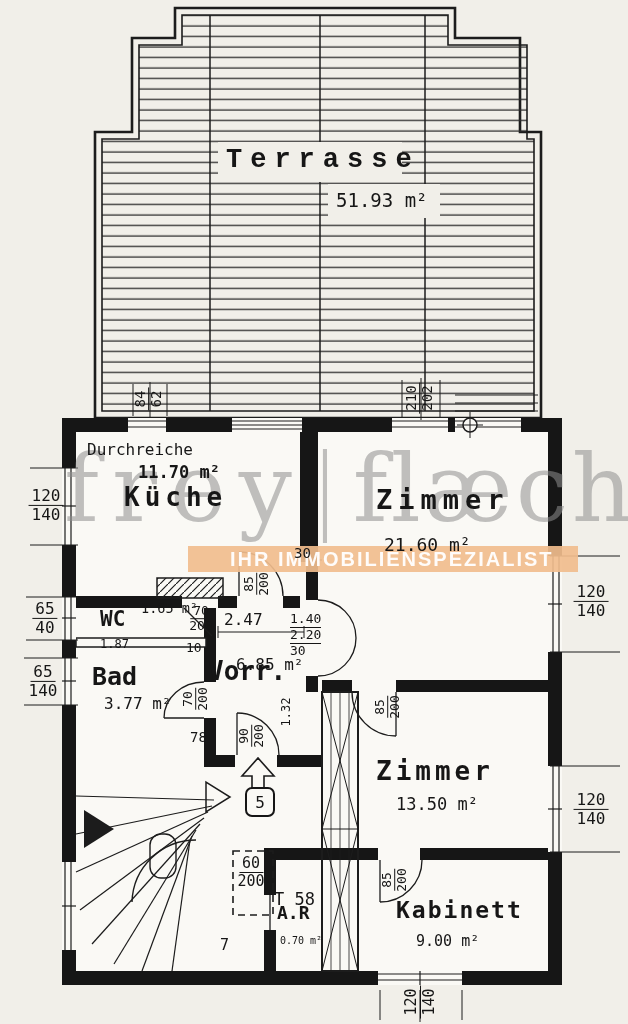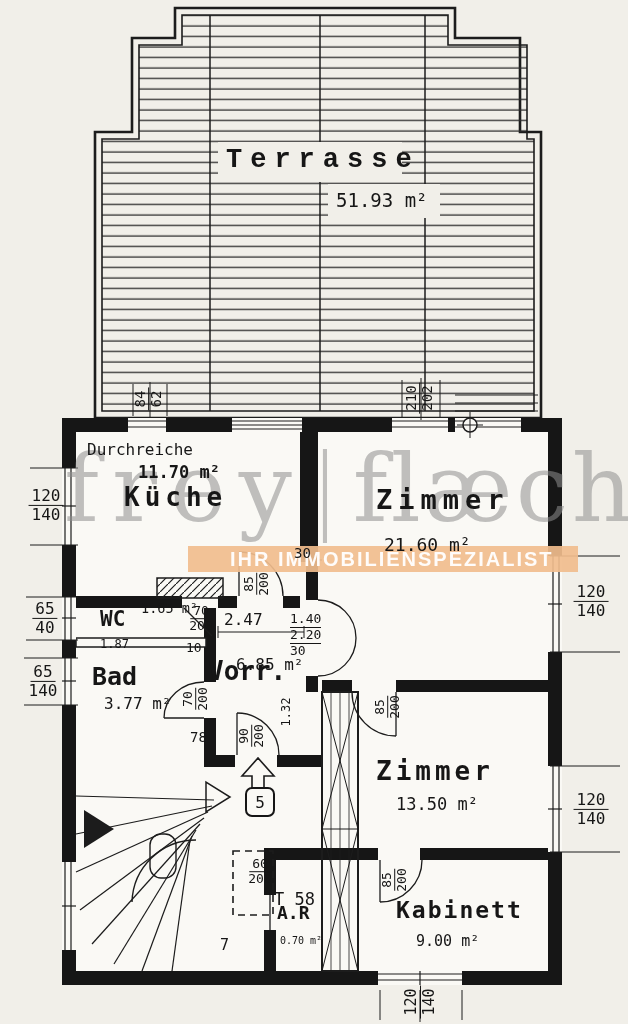--- a/index.html
+++ b/index.html
@@ -276,21 +276,21 @@
     <span>200</span>
   </div>
   <div class="lbl ctr frac" style="left:395px;top:880px;font-size:13px;">
     <span class="fa">85</span>
     <span>200</span>
   </div>
   <div class="lbl ctr frac" style="left:252px;top:736px;font-size:13px;">
     <span class="fa">90</span>
     <span>200</span>
   </div>
-  <div class="lbl ctr0 frac" style="left:260px;top:872px;font-size:13px;">
+  <div class="lbl ctr0 frac" style="left:251px;top:872px;font-size:15px;">
     <span class="fa">60</span>
     <span>200</span>
   </div>
   <div class="lbl stack3" style="left:290px;top:612px;font-size:13px;">
     <span class="fa">1.40</span>
     <span class="fa">2.20</span>
     <span>30</span>
   </div>
   <div class="lbl ctr" style="left:286px;top:712px;font-size:12px;">1.32</div>
 

